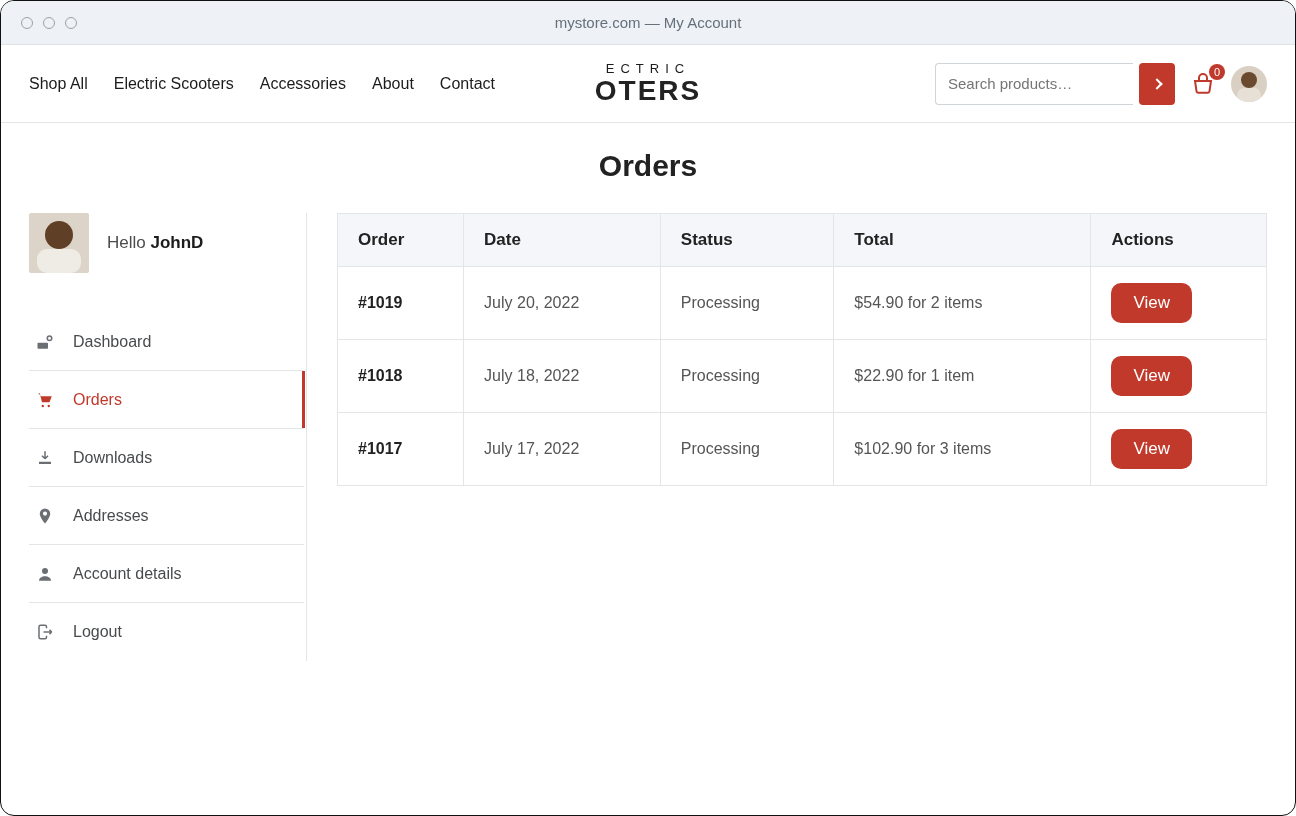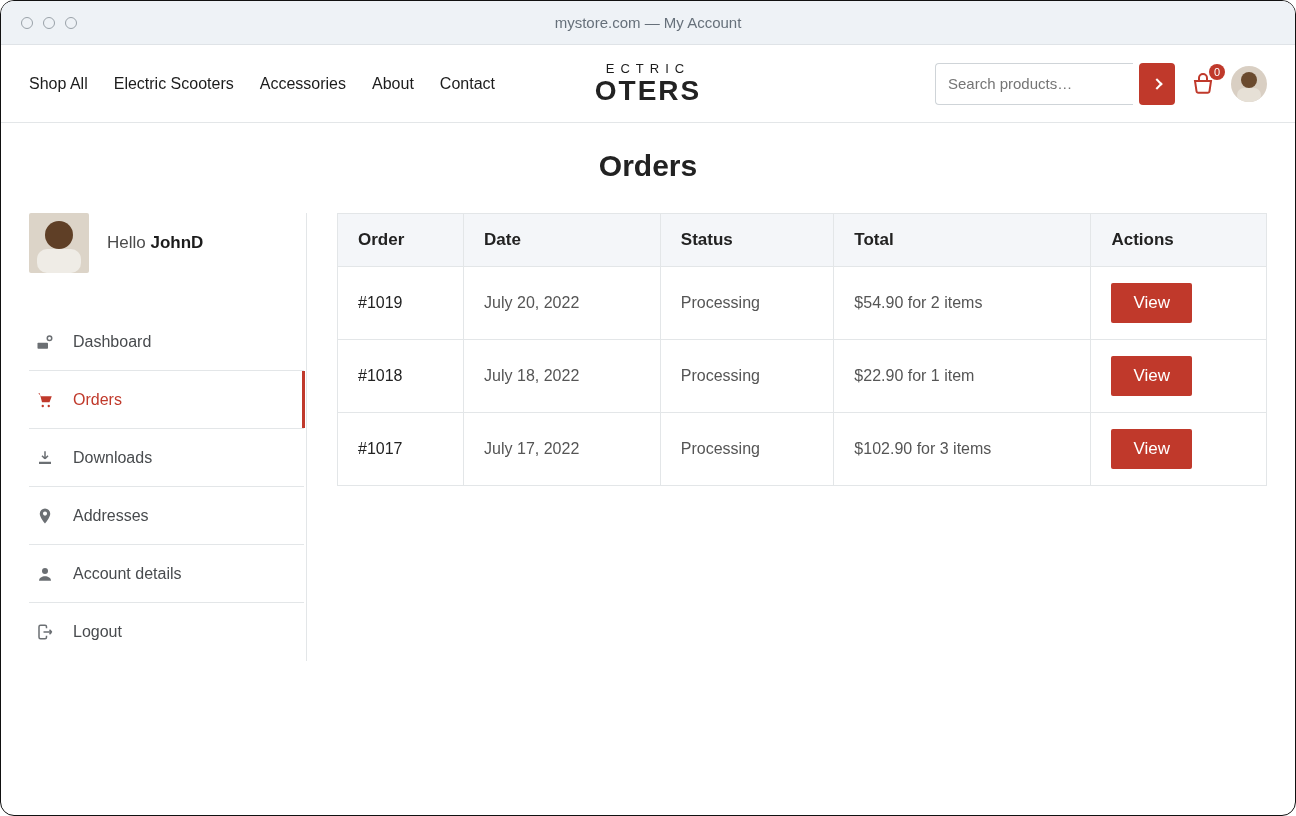--- a/index.html
+++ b/index.html
@@ -50,22 +50,22 @@
   .menu li.active{color:var(--red);position:relative;}
   .menu li.active .icon{color:var(--red);}
   .menu li.active::after{content:"";position:absolute;right:-1px;top:0;bottom:0;width:3px;background:var(--red);}
   .menu li:last-child{border-bottom:none;}
   
   .content{flex:1;}
   table{width:100%;border-collapse:collapse;border:1px solid var(--border);}
   th,td{text-align:left;padding:16px 20px;border:1px solid var(--border);font-size:16px;}
   thead th{background:var(--header-bg);font-weight:700;font-size:17px;}
   td{color:#555;}
-  td.order-id{color:#222;font-weight:400;}
-  .view-btn{background:var(--red);color:#fff;border:none;padding:10px 22px;font-size:17px;border-radius:2px;cursor:pointer;}
+  td.order-id{color:#222;font-weight:700;}
+  .view-btn{background:var(--red);color:#fff;border:none;padding:10px 22px;font-size:17px;border-radius:10px;cursor:pointer;}
   
   svg{display:block;}
 </style>
 </head>
 <body>
 
 <div class="frame">
 
   <div class="browser-bar">
     <div class="dots">

